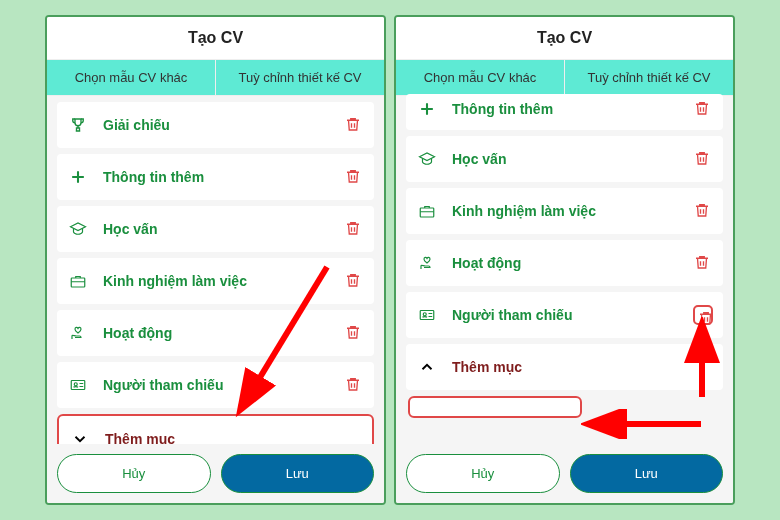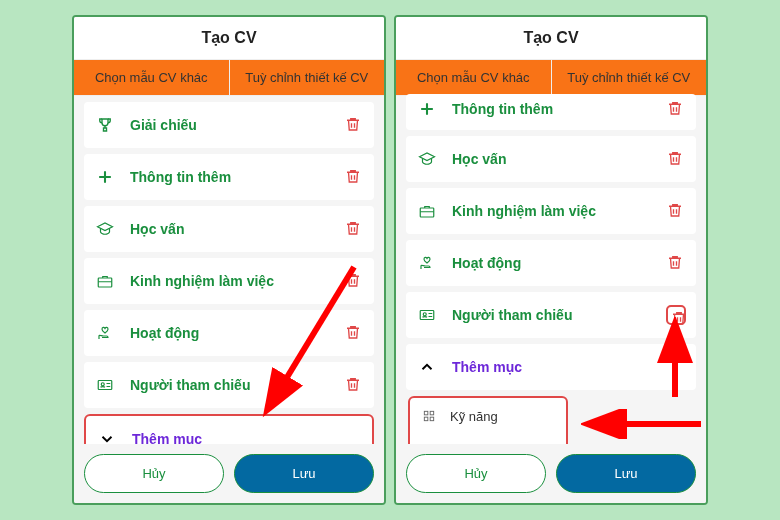--- a/index.html
+++ b/index.html
@@ -8,41 +8,41 @@
     font-family: -apple-system, Arial, sans-serif;
     width: 780px;
     height: 520px;
     display: flex;
     align-items: center;
     justify-content: center;
     gap: 8px;
     position: relative;
   }
   .phone {
-    width: 314px;
+    width: 341px;
     height: 490px;
     background: #f5f5f5;
     border: 2px solid #4a9e5c;
     border-radius: 4px;
     display: flex;
     flex-direction: column;
     position: relative;
     overflow: hidden;
   }
   .header {
     background: #fff;
     text-align: center;
     padding: 12px;
     font-weight: bold;
     font-size: 16px;
     color: #222;
     border-bottom: 1px solid #eee;
   }
   .tabs {
-    background: #f97316;
+    background: #5eead4;
     display: flex;
     border-bottom: 1px solid #eee;
   }
   .tab {
     flex: 1;
     text-align: center;
     padding: 10px 4px;
     font-size: 13px;
     color: #333;
     cursor: pointer;
@@ -73,21 +73,21 @@
     justify-content: center;
     color: #1a8f3e;
     flex-shrink: 0;
   }
   .row-label {
     flex: 1;
     color: #1a8f3e;
     font-weight: 600;
     font-size: 14px;
   }
-  .row-label.dark { color: #6d28d9; }
+  .row-label.dark { color: #7f1d1d; }
   .trash {
     width: 20px;
     height: 20px;
     color: #e04848;
     cursor: pointer;
     flex-shrink: 0;
   }
   .chevron {
     width: 22px;
     height: 22px;
@@ -330,31 +330,20 @@
     </div>
     <div class="row">
       <span class="chevron">
           <svg viewBox="0 0 24 24" width="18" height="18" fill="none" stroke="currentColor" stroke-width="2.5">
             <path d="M6 15l6-6 6 6"></path>
           </svg>
         </span>
       <span class="row-label dark">Thêm mục</span>
     </div>
     <div class="dropdown">
-      <div class="dropdown-row">
-        <span class="dropdown-icon">
-            <svg viewBox="0 0 24 24" width="14" height="14" fill="none" stroke="currentColor" stroke-width="1.6">
-              <rect x="4" y="4" width="6" height="6"></rect>
-              <rect x="14" y="4" width="6" height="6"></rect>
-              <rect x="4" y="14" width="6" height="6"></rect>
-              <rect x="14" y="14" width="6" height="6"></rect>
-            </svg>
-          </span>
-        <span class="dropdown-label">Kỹ năng</span>
-      </div>
       <div class="dropdown-row">
         
         
       </div>
     </div>
   </div>
   <div class="footer">
     <div class="btn btn-cancel">Hủy</div>
     <div class="btn btn-save">Lưu</div>
   </div>

